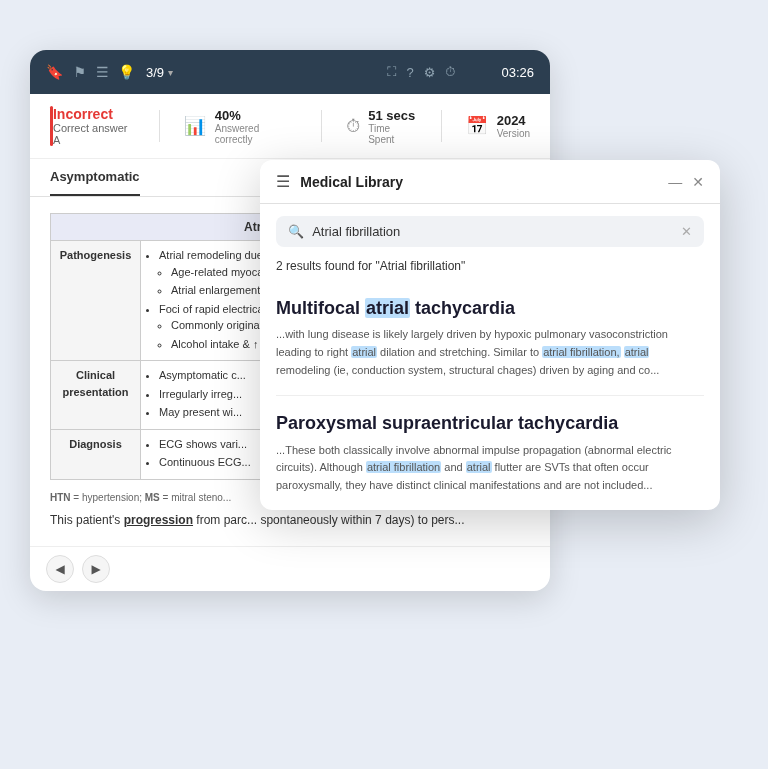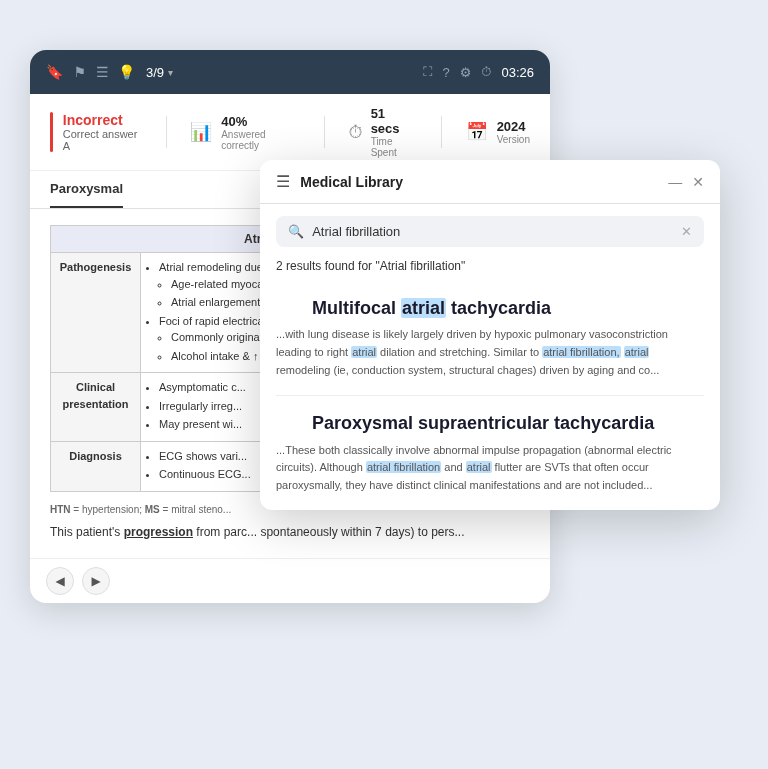--- a/index.html
+++ b/index.html
@@ -68,34 +68,35 @@
     }
     .toolbar-right-icon {
       color: #8fa3b1;
       font-size: 13px;
       cursor: pointer;
     }
     .timer {
       color: #fff;
       font-size: 13px;
       font-weight: 500;
+      margin-left: 36px;
     }
 
     
     .stats-row {
       display: flex;
       align-items: center;
       padding: 12px 20px;
       border-bottom: 1px solid #eee;
       gap: 24px;
     }
     .incorrect-block {
       display: flex;
       align-items: stretch;
-      gap: 10px;
+      gap: 0;
     }
     .red-bar {
       width: 3px;
       background: #e53935;
       border-radius: 2px;
     }
     .incorrect-text h3 {
       color: #e53935;
       font-size: 14px;
       font-weight: 600;
@@ -312,21 +313,20 @@
       padding: 16px 0;
       border-bottom: 1px solid #eee;
     }
     .result-item:last-child { border-bottom: none; }
     .result-title {
       font-size: 18px;
       font-weight: 600;
       color: #1a1a2e;
       margin-bottom: 6px;
       line-height: 1.3;
-      margin-left: 36px;
     }
     .result-title .highlight {
       background: #bbdefb;
       border-radius: 2px;
       padding: 0 1px;
     }
     .result-snippet {
       font-size: 11px;
       color: #555;
       line-height: 1.6;
@@ -395,21 +395,21 @@
     <div class="stat-item">
       <span class="stat-icon">📅</span>
       <div class="stat-text">
         <h4>2024</h4>
         <p>Version</p>
       </div>
     </div>
   </div>
 
   <div class="tab-bar">
-    <div class="tab active">Paroxysmal</div>
+    <div class="tab active">Asymptomatic</div>
   </div>
 
   <div class="content-area">
     <table class="af-table">
       <tbody>
           <tr>
         <th colspan="2">Atrial fibrillation</th>
       </tr>
       <tr>
         <td>Pathogenesis</td>

